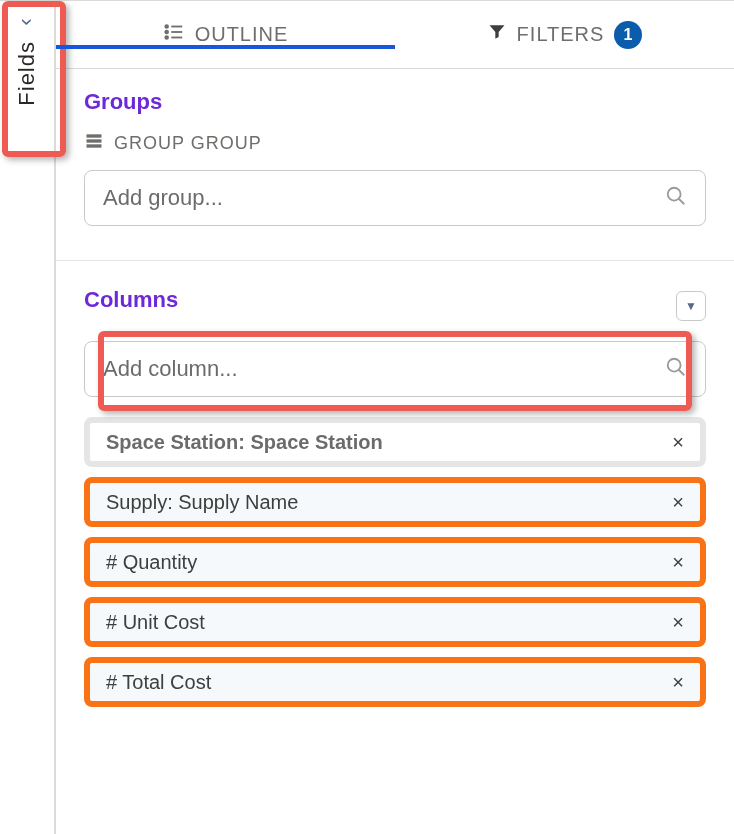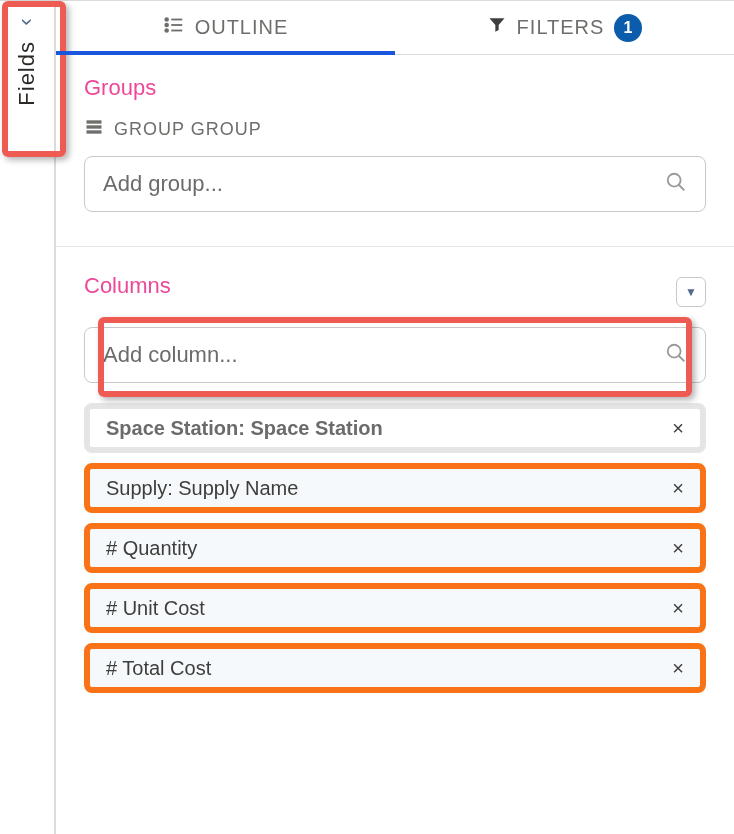--- a/index.html
+++ b/index.html
@@ -54,22 +54,23 @@
       box-shadow: 3px 3px 6px rgba(0,0,0,0.3);
       pointer-events: none;
     }
     .main {
       flex: 1;
       display: flex;
       flex-direction: column;
     }
     .tabs {
       display: flex;
-      height: 54px;
+      height: 68px;
       border-bottom: 1px solid #dddbda;
+      align-items: center;
     }
     .tab {
       flex: 1;
       display: flex;
       align-items: center;
       justify-content: center;
       gap: 10px;
       font-size: 20px;
       letter-spacing: 1px;
       color: #706e6b;
@@ -93,22 +94,22 @@
       align-items: center;
       justify-content: center;
       font-size: 16px;
       font-weight: 600;
     }
     .panel {
       padding: 20px 28px 10px 28px;
     }
     .section-title {
       font-size: 22px;
-      font-weight: 400;
-      color: #ec4899;
+      font-weight: 700;
+      color: #6d28d9;
       margin-bottom: 16px;
     }
     .subheader {
       display: flex;
       align-items: center;
       gap: 10px;
       color: #706e6b;
       font-size: 18px;
       letter-spacing: 1px;
       margin-bottom: 14px;

